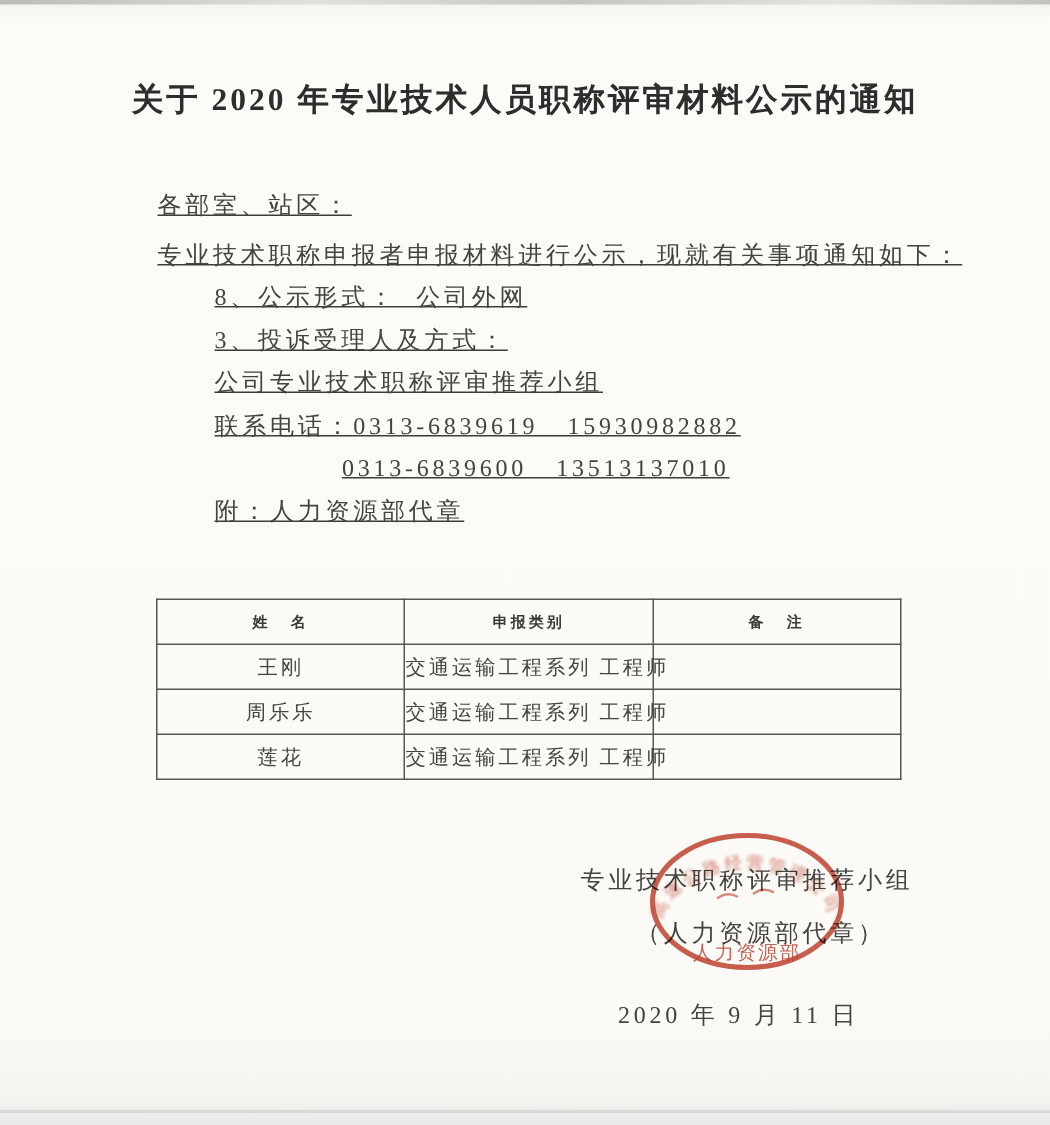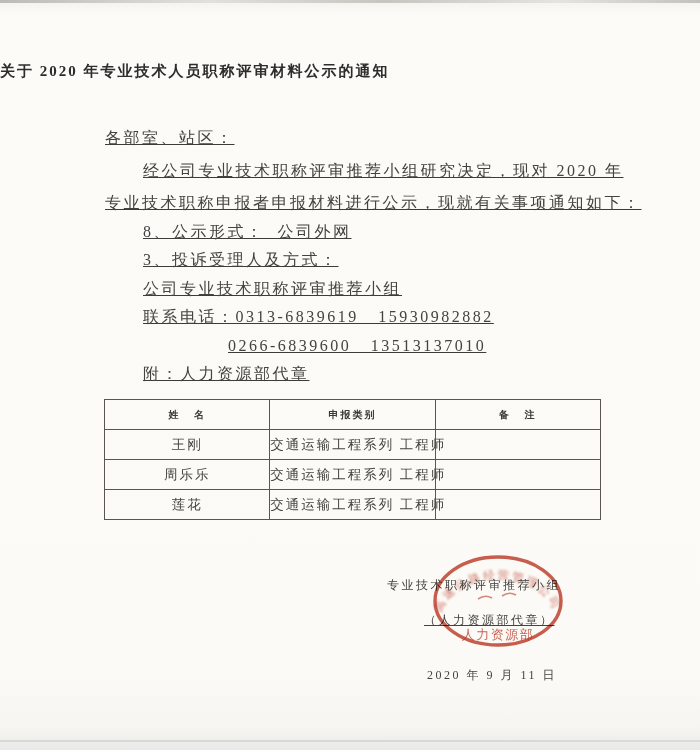--- a/index.html
+++ b/index.html
@@ -19,22 +19,23 @@
   .scan-edge-top {
     position: absolute; top: 0; left: 0; width: 100%; height: 3px;
     background: linear-gradient(90deg, rgba(120,120,112,.45), rgba(150,150,140,.2) 30%, rgba(130,130,120,.4) 55%, rgba(160,160,150,.18) 80%, rgba(120,120,112,.4));
   }
   .scan-edge-bottom {
     position: absolute; bottom: 8px; left: 0; width: 100%; height: 2px;
     background: linear-gradient(90deg, rgba(170,175,180,.35), rgba(190,195,200,.45));
   }
   .doc-title {
     position: absolute;
-    top: 62px; left: 0; width: 100%;
-    font-size: 15px;
+    top: 52px; left: 0; width: 100%;
+    text-align: center;
+    font-size: 21px;
     font-weight: bold;
     letter-spacing: 2px;
     color: #2e2d2b;
     white-space: pre;
   }
   .content { position: absolute; left: 105px; top: 124px; width: 500px; text-decoration: underline; }
   .line {
     font-size: 16px;
     letter-spacing: 2.5px;
     line-height: 28.5px;
@@ -58,54 +59,53 @@
     vertical-align: middle;
     font-size: 13.5px;
     letter-spacing: 2px;
     color: #46443f;
     white-space: pre;
   }
   .doc-table th { font-weight: 600; font-size: 10px; color: #3b3a35; }
   .doc-table td { font-weight: 400; }
   .sig-line {
     position: absolute;
-    font-size: 12px;
+    font-size: 16px;
     letter-spacing: 2.5px;
     white-space: pre;
     color: #44433f;
   }
   .sig-org { left: 387px; top: 577px; }
-  .sig-behalf { left: 424px; top: 612px; text-decoration: underline; }
-  .sig-date { left: 427px; top: 667px; }
+  .sig-behalf { left: 424px; top: 612px; }
+  .sig-date { left: 412px; top: 667px; }
   .seal {
     position: absolute;
     left: 428px; top: 553px;
     width: 140px; height: 98px;
     mix-blend-mode: multiply;
     pointer-events: none;
   }
   .seal svg { width: 100%; height: 100%; }
 </style>
 </head>
 <body>
 
 <div class="page">
   <div class="scan-edge-top"></div>
 
   <div class="doc-title">关于 2020 年专业技术人员职称评审材料公示的通知</div>
 
   <div class="content">
     <div class="line" style="margin-bottom:4px;">各部室、站区：</div>
-    <div class="line indent-1" style="margin-bottom:4px;">经公司专业技术职称评审推荐小组研究决定，现对 2020 年</div>
     <div class="line">专业技术职称申报者申报材料进行公示，现就有关事项通知如下：</div>
     <div class="line indent-1">8、公示形式：  公司外网</div>
     <div class="line indent-1">3、投诉受理人及方式：</div>
     <div class="line indent-1">公司专业技术职称评审推荐小组</div>
     <div class="line indent-1">联系电话：0313-6839619   15930982882</div>
-    <div class="line indent-phone">0266-6839600   13513137010</div>
+    <div class="line indent-phone">0313-6839600   13513137010</div>
     <div class="line indent-1">附：人力资源部代章</div>
   </div>
 
   <table class="doc-table">
     <thead>
       <tr>
         <th>姓   名</th>
         <th>申报类别</th>
         <th>备   注</th>
       </tr>

